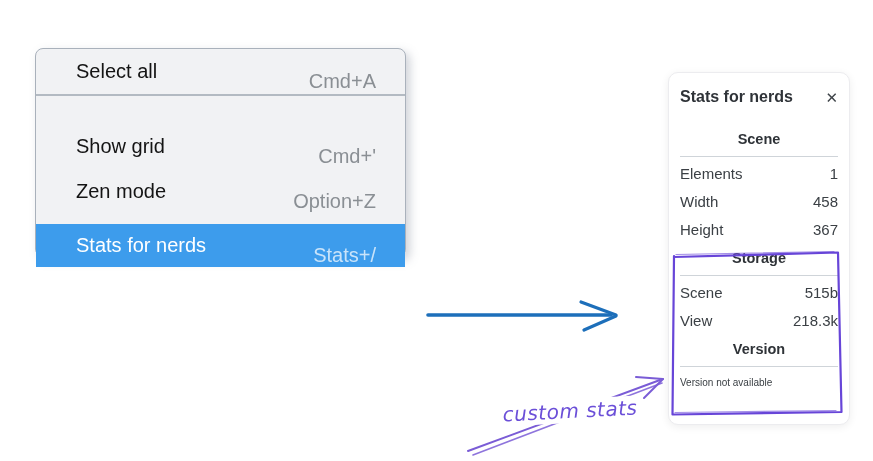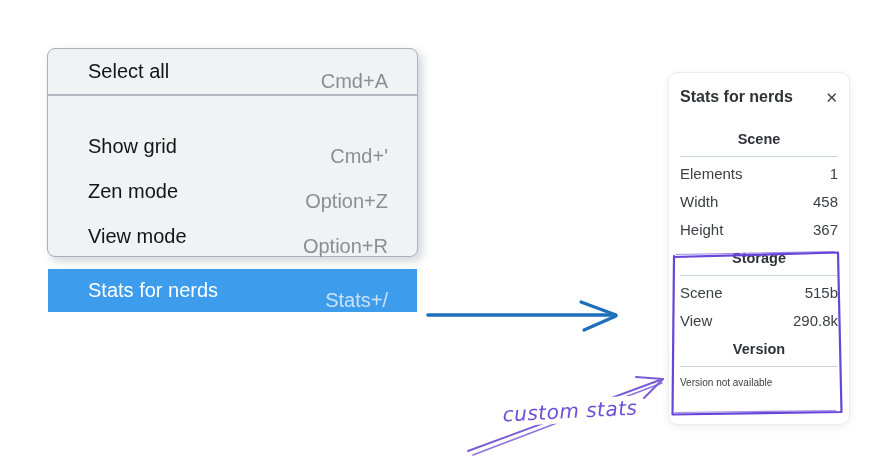--- a/index.html
+++ b/index.html
@@ -6,21 +6,21 @@
   .canvas{
     position:relative;
     width:873px;height:461px;
     background:#ffffff;
     font-family:"Liberation Sans",sans-serif;
     overflow:hidden;
   }
 
   
   .menu{
-    position:absolute;left:47px;top:48px;
+    position:absolute;left:35px;top:48px;
     width:371px;height:209px;
     background:#f1f2f4;
     border:1.5px solid #a9b1bb;
     border-radius:8px;
     box-shadow:4px 4px 10px rgba(120,130,145,0.35);
     box-sizing:border-box;
     display:flex;flex-direction:column;text-align:center;
   }
   .menu-section-top{height:81px;display:flex;flex-direction:column;justify-content:center;}
   .menu-divider{
@@ -103,24 +103,20 @@
     <div class="menu-divider"></div>
     <div class="menu-section-bottom">
       <div class="menu-item">
         <span class="mi-label">Show grid</span>
         <span class="mi-shortcut">Cmd+'</span>
       </div>
       <div class="menu-item">
         <span class="mi-label">Zen mode</span>
         <span class="mi-shortcut">Option+Z</span>
       </div>
-      <div class="menu-item">
-        <span class="mi-label">View mode</span>
-        <span class="mi-shortcut">Option+R</span>
-      </div>
       <div class="menu-item selected">
         <span class="mi-label">Stats for nerds</span>
         <span class="mi-shortcut">Stats+/</span>
       </div>
     </div>
   </div>
 
   <div class="panel">
     <div class="panel-header">
       <span class="panel-title">Stats for nerds</span>
@@ -149,21 +145,21 @@
     <div class="p-section">
       <div class="p-head tight">Storage</div>
       <div class="p-rule"></div>
       <div class="p-rows">
         <div class="p-row">
           <span>Scene</span>
           <span>515b</span>
         </div>
         <div class="p-row">
           <span>View</span>
-          <span>290.8k</span>
+          <span>218.3k</span>
         </div>
       </div>
     </div>
 
     <div class="p-section">
       <div class="p-head tight">Version</div>
       <div class="p-rule"></div>
       <div class="p-note">Version not available</div>
     </div>
   </div>

